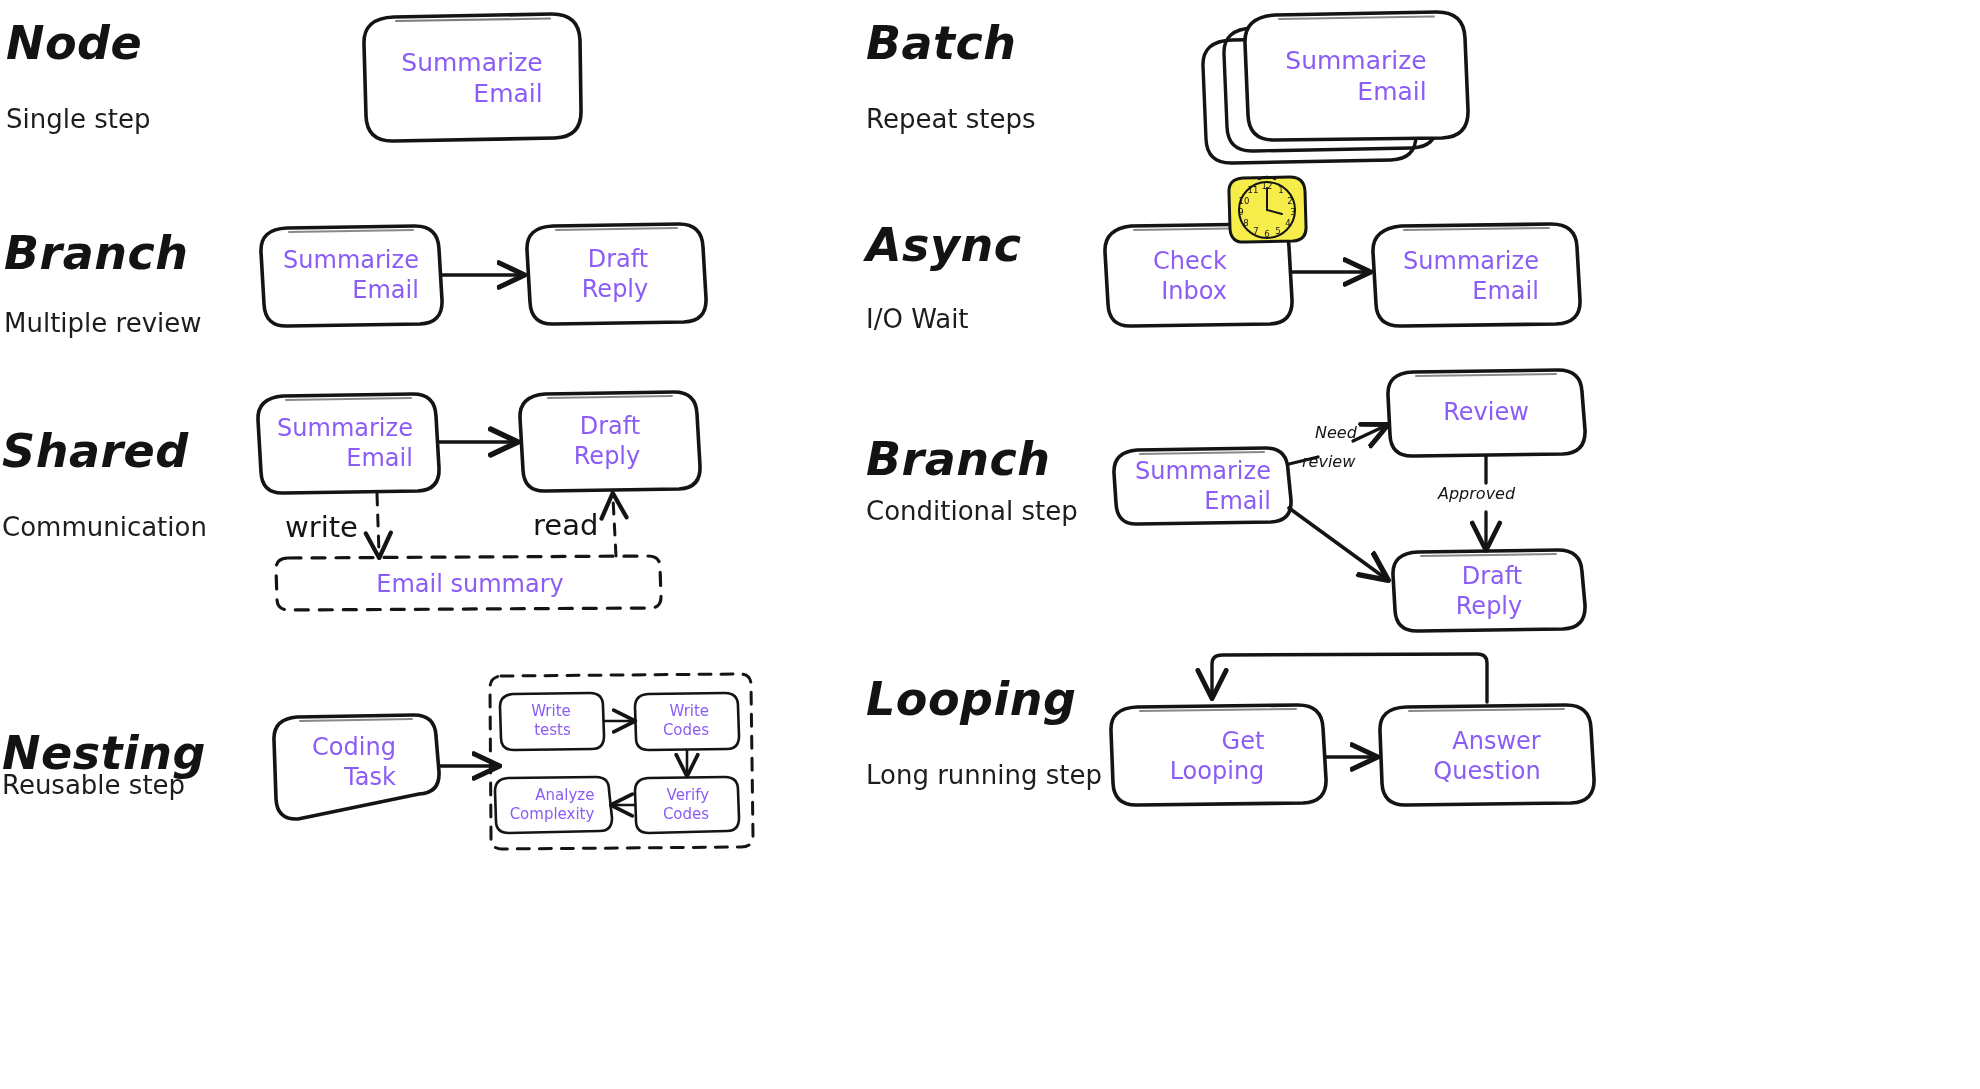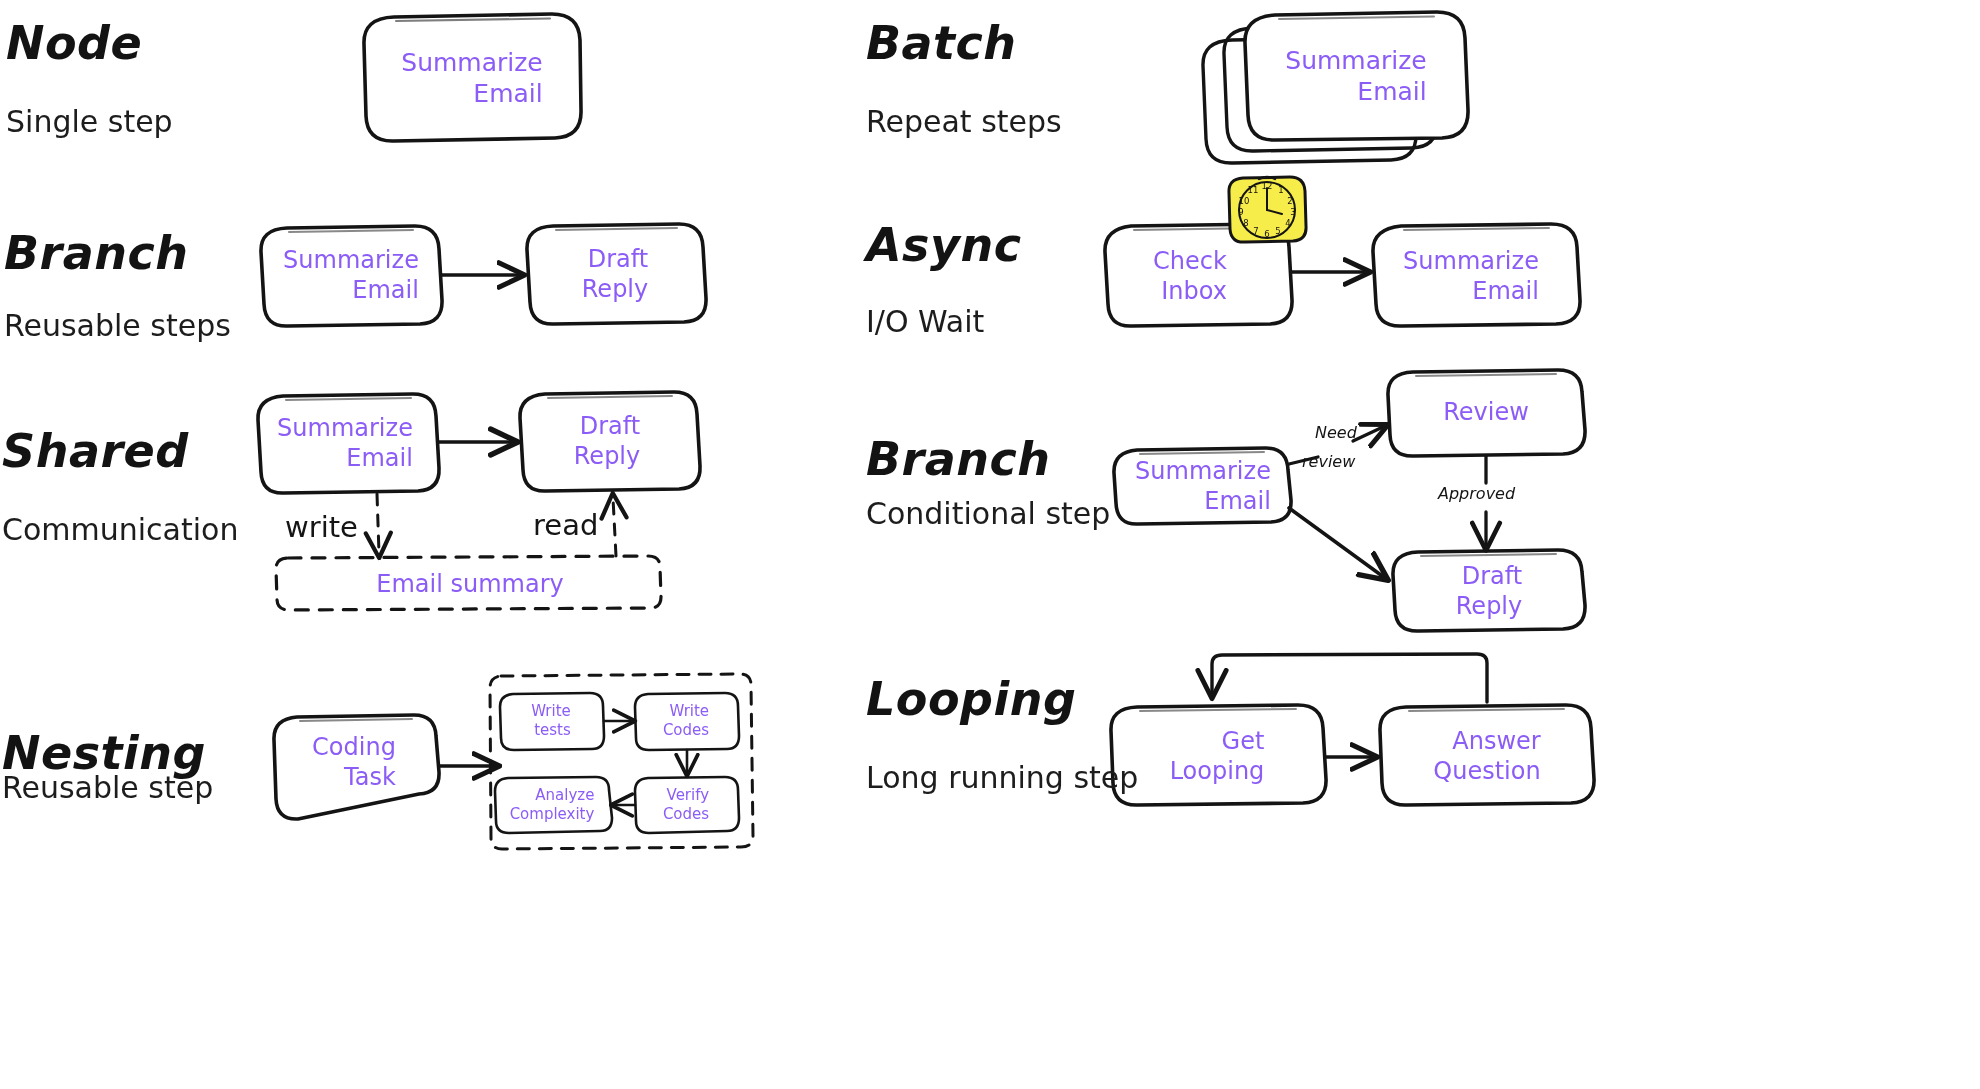--- a/index.html
+++ b/index.html
@@ -5,21 +5,21 @@
   html,body{margin:0;padding:0;background:#fff;}
   body{width:1980px;height:1089px;position:relative;overflow:hidden;
        font-family:"DejaVu Sans",sans-serif;color:#1b1b1b;}
   .canvas{position:absolute;inset:0;padding-left:24px;}
   svg.layer{position:absolute;left:0;top:0;width:1980px;height:1089px;overflow:visible;}
 
   .sec-title{position:absolute;font-family:"DejaVu Sans",sans-serif;
              font-size:46px;font-weight:700;font-style:italic;letter-spacing:.5px;
              color:#131313;white-space:nowrap;}
   .sec-sub{position:absolute;font-family:"DejaVu Sans",sans-serif;
-           font-size:30px;font-weight:400;color:#1d1d1d;white-space:nowrap;}
+           font-size:26px;font-weight:400;color:#1d1d1d;white-space:nowrap;}
 
   .edge-label{position:absolute;font-family:"DejaVu Sans",sans-serif;
               font-size:24px;color:#151515;white-space:nowrap;}
   .edge-label.small{font-size:16px;font-style:italic;}
   .edge-label.big{font-size:29px;}
 
   .node-text{position:absolute;text-align:right;font-family:"DejaVu Sans",sans-serif;
              color:#8b5cf6;line-height:1.25;white-space:pre-line;
              transform:translate(-50%,-50%);pointer-events:none;}
   .nt-lg{font-size:25px;}
@@ -195,21 +195,21 @@
 <div class="sec-sub" style="left:6px;top:104px;">Single step</div>
 <div class="node-text nt-lg" style="left:472px;top:78px;">Summarize
 Email</div>
 
 <div class="sec-title" style="left:866px;top:16px;">Batch</div>
 <div class="sec-sub" style="left:866px;top:104px;">Repeat steps</div>
 <div class="node-text nt-lg" style="left:1356px;top:76px;">Summarize
 Email</div>
 
 <div class="sec-title" style="left:4px;top:226px;">Branch</div>
-<div class="sec-sub" style="left:4px;top:308px;">Reusable steps</div>
+<div class="sec-sub" style="left:4px;top:308px;">Multiple review</div>
 <div class="node-text nt-md" style="left:351px;top:275px;">Summarize
 Email</div>
 <div class="node-text nt-md" style="left:615px;top:274px;">Draft
 Reply</div>
 
 <div class="sec-title" style="left:866px;top:218px;">Async</div>
 <div class="sec-sub" style="left:866px;top:304px;">I/O Wait</div>
 <div class="node-text nt-md" style="left:1190px;top:276px;">Check
 Inbox</div>
 <div class="node-text nt-md" style="left:1471px;top:276px;">Summarize

